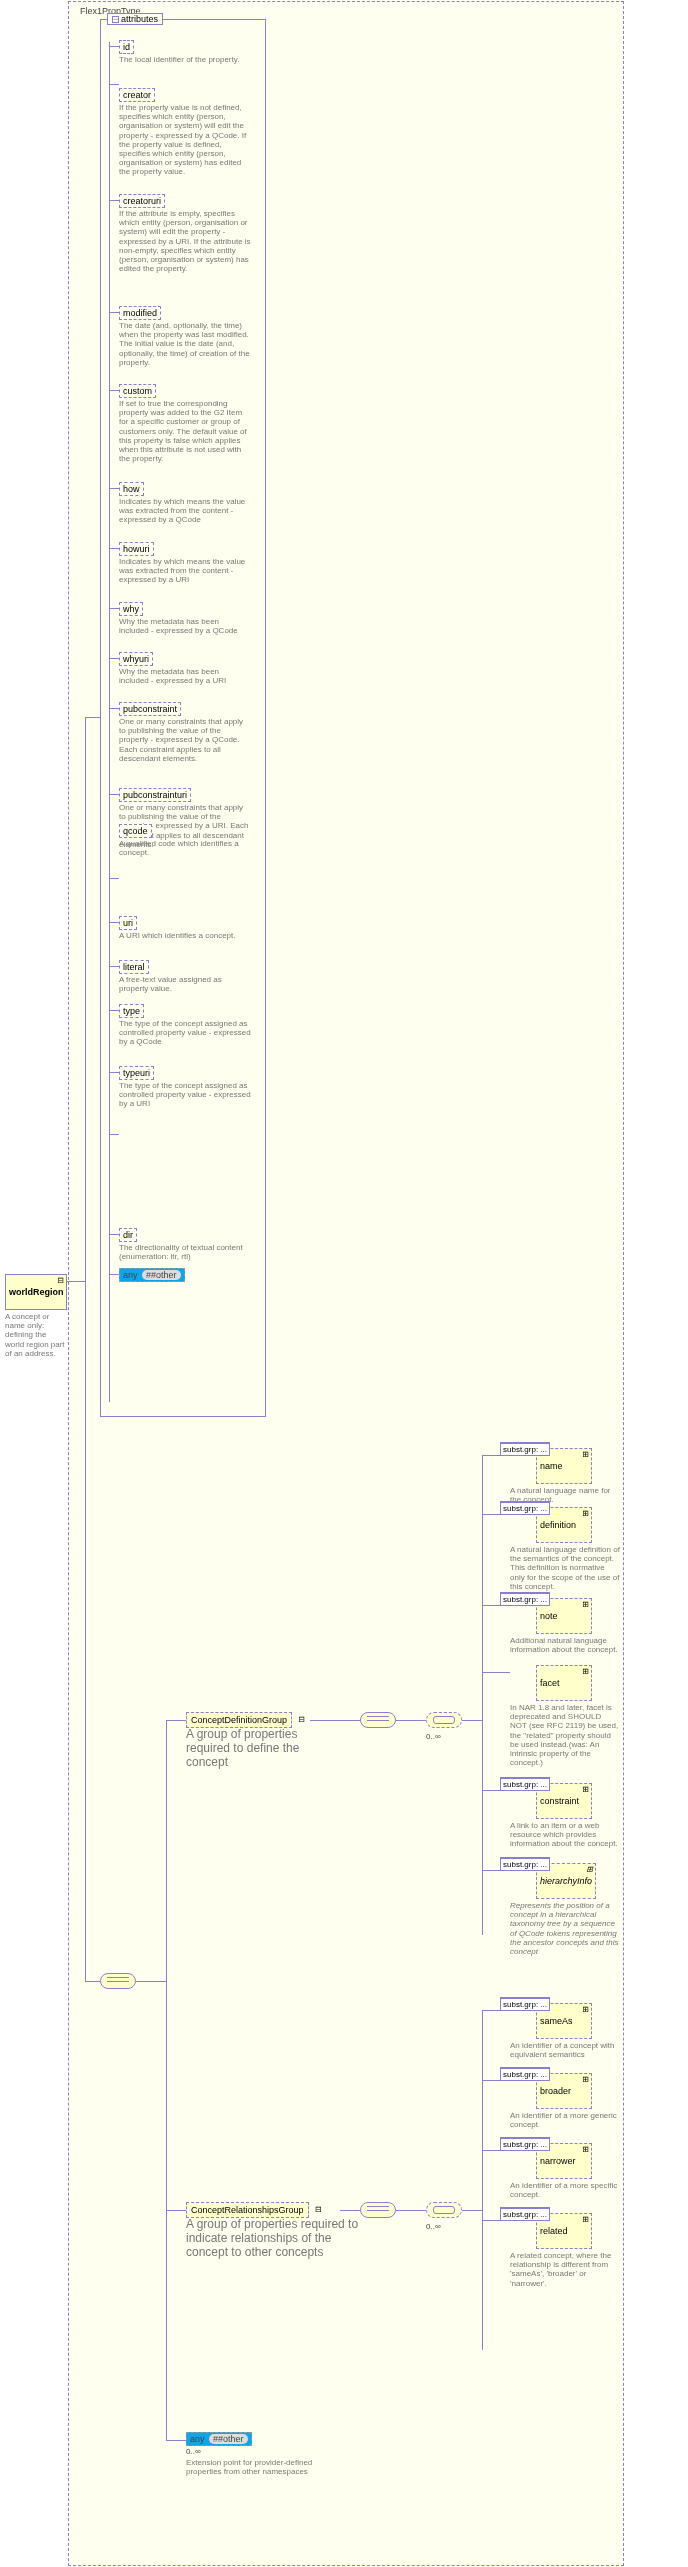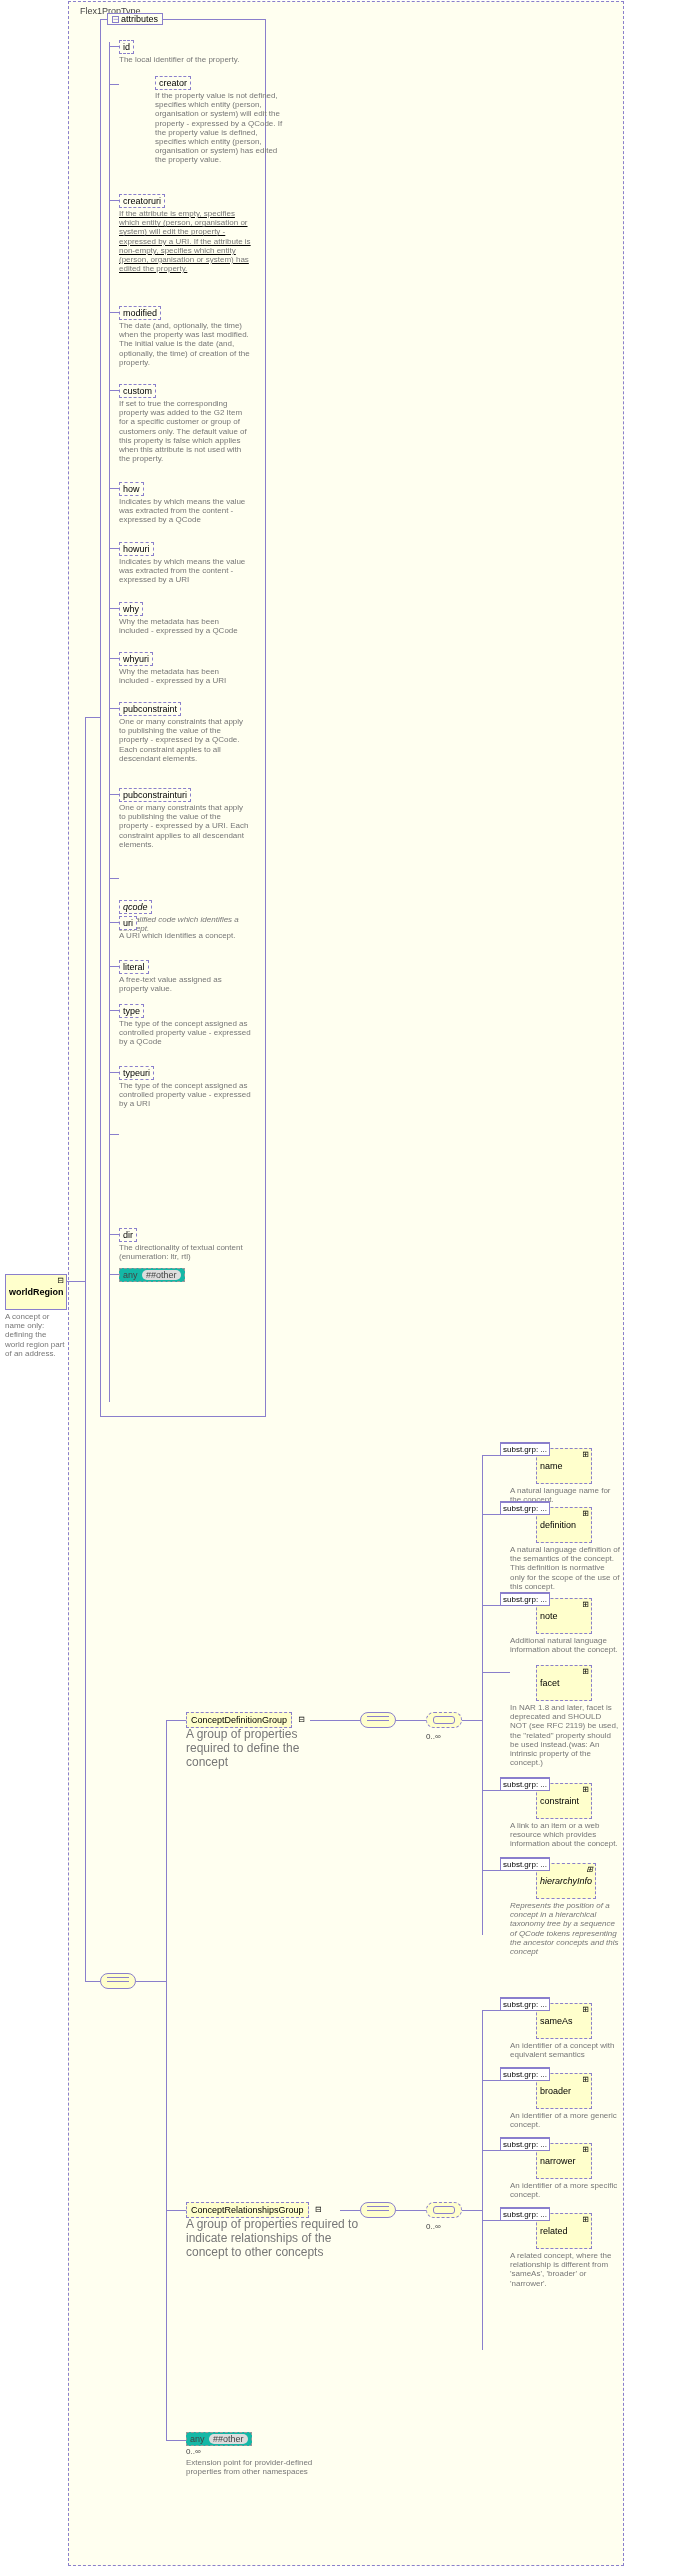--- a/index.html
+++ b/index.html
@@ -117,21 +117,21 @@
   .attr-desc {
     color: #777;
     font-size: 8px;
     line-height: 1.15;
     margin-top: 1px;
     width: 132px;
   }
   .any-box {
     display: inline-block;
     border: 1px dashed #999;
-    background: #14b8a6;
+    background: #0ea5e9;
     padding: 1px 3px;
     color: #444;
   }
   .any-box .pill {
     display: inline-block;
     background: #ddd;
     border-radius: 6px;
     padding: 0 4px;
     margin-left: 2px;
     color: #444;
@@ -235,25 +235,25 @@
     <div class="attrs-tab">
       <span class="minus">−</span><span>attributes</span>
     </div>
 
     <div class="v" style="left:8px; top:22px; height:1360px;"></div>
 
     <div class="attr-holder" style="top:20px;">
       <div class="attr-box"><span>id</span></div>
       <div class="attr-desc">The local identifier of the property.</div>
     </div>
-    <div class="attr-holder" style="top:56px;margin-left:36px;">
+    <div class="attr-holder" style="top:68px;">
       <div class="attr-box"><span>creator</span></div>
       <div class="attr-desc">If the property value is not defined, specifies which entity (person, organisation or system) will edit the property - expressed by a QCode. If the property value is defined, specifies which entity (person, organisation or system) has edited the property value.</div>
     </div>
-    <div class="attr-holder" style="top:174px;text-decoration:underline;">
+    <div class="attr-holder" style="top:174px;">
       <div class="attr-box"><span>creatoruri</span></div>
       <div class="attr-desc">If the attribute is empty, specifies which entity (person, organisation or system) will edit the property - expressed by a URI. If the attribute is non-empty, specifies which entity (person, organisation or system) has edited the property.</div>
     </div>
     <div class="attr-holder" style="top:286px;">
       <div class="attr-box"><span>modified</span></div>
       <div class="attr-desc">The date (and, optionally, the time) when the property was last modified. The initial value is the date (and, optionally, the time) of creation of the property.</div>
     </div>
     <div class="attr-holder" style="top:364px;">
       <div class="attr-box"><span>custom</span></div>
       <div class="attr-desc">If set to true the corresponding property was added to the G2 Item for a specific customer or group of customers only. The default value of this property is false which applies when this attribute is not used with the property.</div>
@@ -275,21 +275,21 @@
       <div class="attr-desc">Why the metadata has been included - expressed by a URI</div>
     </div>
     <div class="attr-holder" style="top:768px;">
       <div class="attr-box"><span>pubconstrainturi</span></div>
       <div class="attr-desc">One or many constraints that apply to publishing the value of the property - expressed by a URI. Each constraint applies to all descendant elements.</div>
     </div>
     <div class="attr-holder" style="top:682px;">
       <div class="attr-box"><span>pubconstraint</span></div>
       <div class="attr-desc">One or many constraints that apply to publishing the value of the property - expressed by a QCode. Each constraint applies to all descendant elements.</div>
     </div>
-    <div class="attr-holder" style="top:880px;font-style:italic;">
+    <div class="attr-holder" style="top:804px;">
       <div class="attr-box"><span>qcode</span></div>
       <div class="attr-desc">A qualified code which identifies a concept.</div>
     </div>
     <div class="attr-holder" style="top:896px;">
       <div class="attr-box"><span>uri</span></div>
       <div class="attr-desc">A URI which identifies a concept.</div>
     </div>
     <div class="attr-holder" style="top:940px;">
       <div class="attr-box"><span>literal</span></div>
       <div class="attr-desc">A free-text value assigned as property value.</div>

